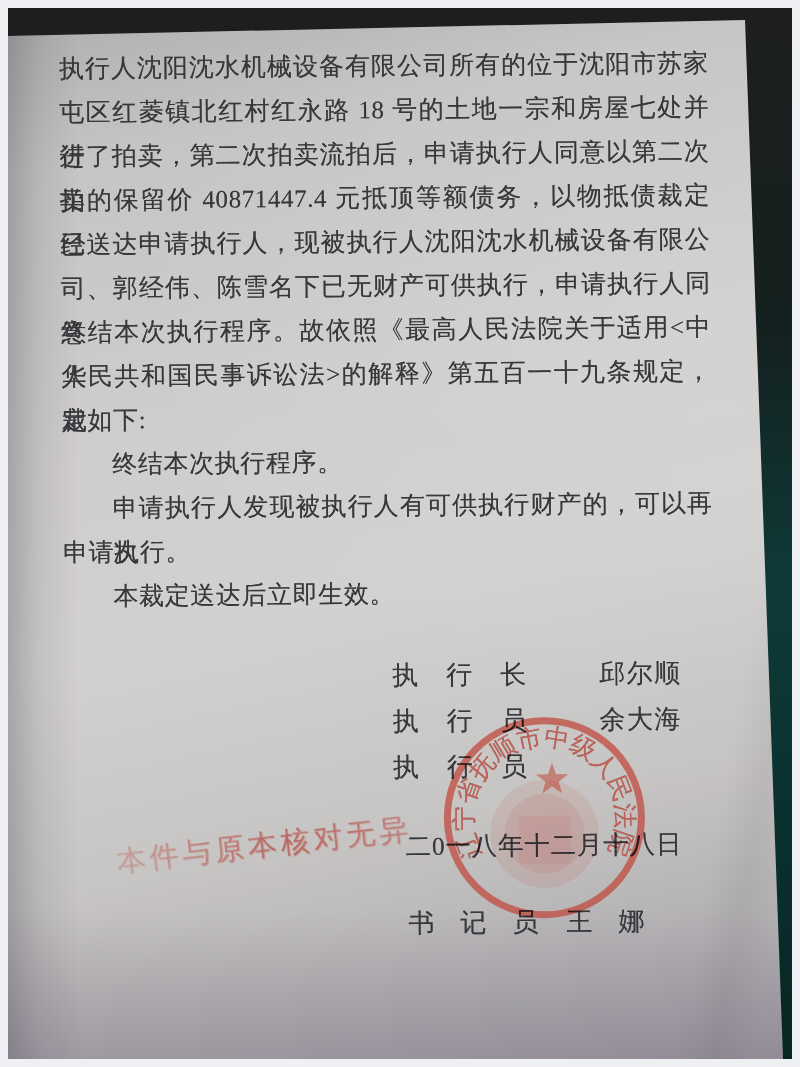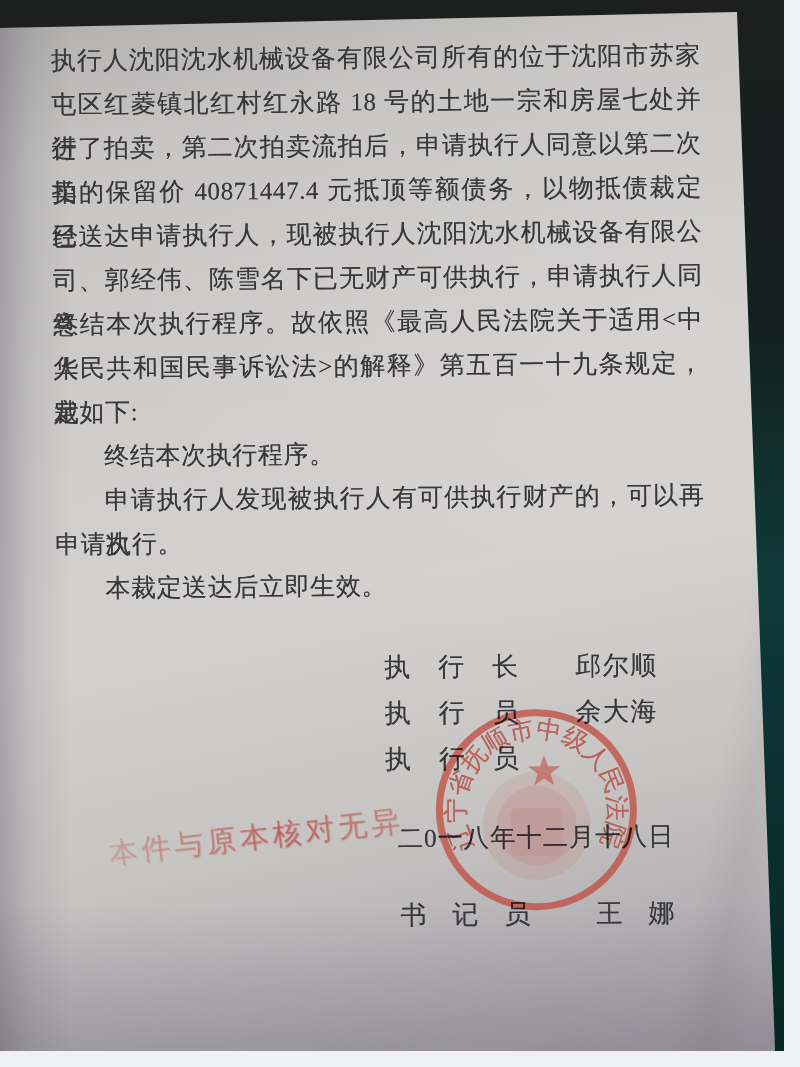--- a/index.html
+++ b/index.html
@@ -2,21 +2,21 @@
 <html><head>
 <meta charset="utf-8">
 <style>
   * { margin:0; padding:0; box-sizing:border-box; }
   html,body { width:800px; }
   body { font-family:"Liberation Serif","DejaVu Serif",serif; }
 
   .frame {
     width:800px; height:1067px;
     background:#eef0f3;
-    padding:0;
+    padding:8px;
   }
   .photo {
     position:relative; width:784px; height:1051px;
     overflow:hidden;
     background:
       linear-gradient(180deg, #1d1f1e 0%, #14201f 30%, #0e3a38 55%, #0a312f 75%, #062724 100%);
     background-color:#122a28;
   }
   
   .paper {
@@ -45,31 +45,31 @@
     position:absolute; left:54px; top:36px; width:650px;
     font-size:25px; letter-spacing:0.6px; line-height:44px;
   }
   .ln { height:44px; white-space:nowrap; overflow:visible; }
   .just { white-space:normal; text-align:justify; text-align-last:justify; text-justify:inter-character; }
   .ind { padding-left:50px; }
 
   .sig-block { position:absolute; left:382px; top:645px; }
   .sig-row { display:flex; height:46px; line-height:46px; font-size:26px; }
   .sig-role { letter-spacing:1px; }
-  .sig-name { margin-left:56px; letter-spacing:1.5px; }
+  .sig-name { margin-left:72px; letter-spacing:1.5px; }
 
   .date-line {
     position:absolute; left:394px; top:822px;
     font-size:25.5px; letter-spacing:0.8px; line-height:34px; white-space:nowrap;
   }
   .clerk-row {
     position:absolute; left:396px; top:898px;
     display:flex; font-size:26px; line-height:36px;
   }
-  .clerk-name { margin-left:66px; }
+  .clerk-name { margin-left:28px; }
 
   .verify-stamp {
     position:absolute; left:104px; top:818px; width:310px;
     font-size:29px; letter-spacing:4px; line-height:34px; white-space:nowrap;
     color:#b5413a; opacity:0.78;
     transform:rotate(-6deg);
     filter:blur(0.5px);
     text-shadow:1px 1px 0 rgba(181,65,58,0.35);
     -webkit-mask-image:linear-gradient(90deg, rgba(0,0,0,0.35), rgba(0,0,0,0.95) 55%, rgba(0,0,0,0.6));
             mask-image:linear-gradient(90deg, rgba(0,0,0,0.35), rgba(0,0,0,0.95) 55%, rgba(0,0,0,0.6));

